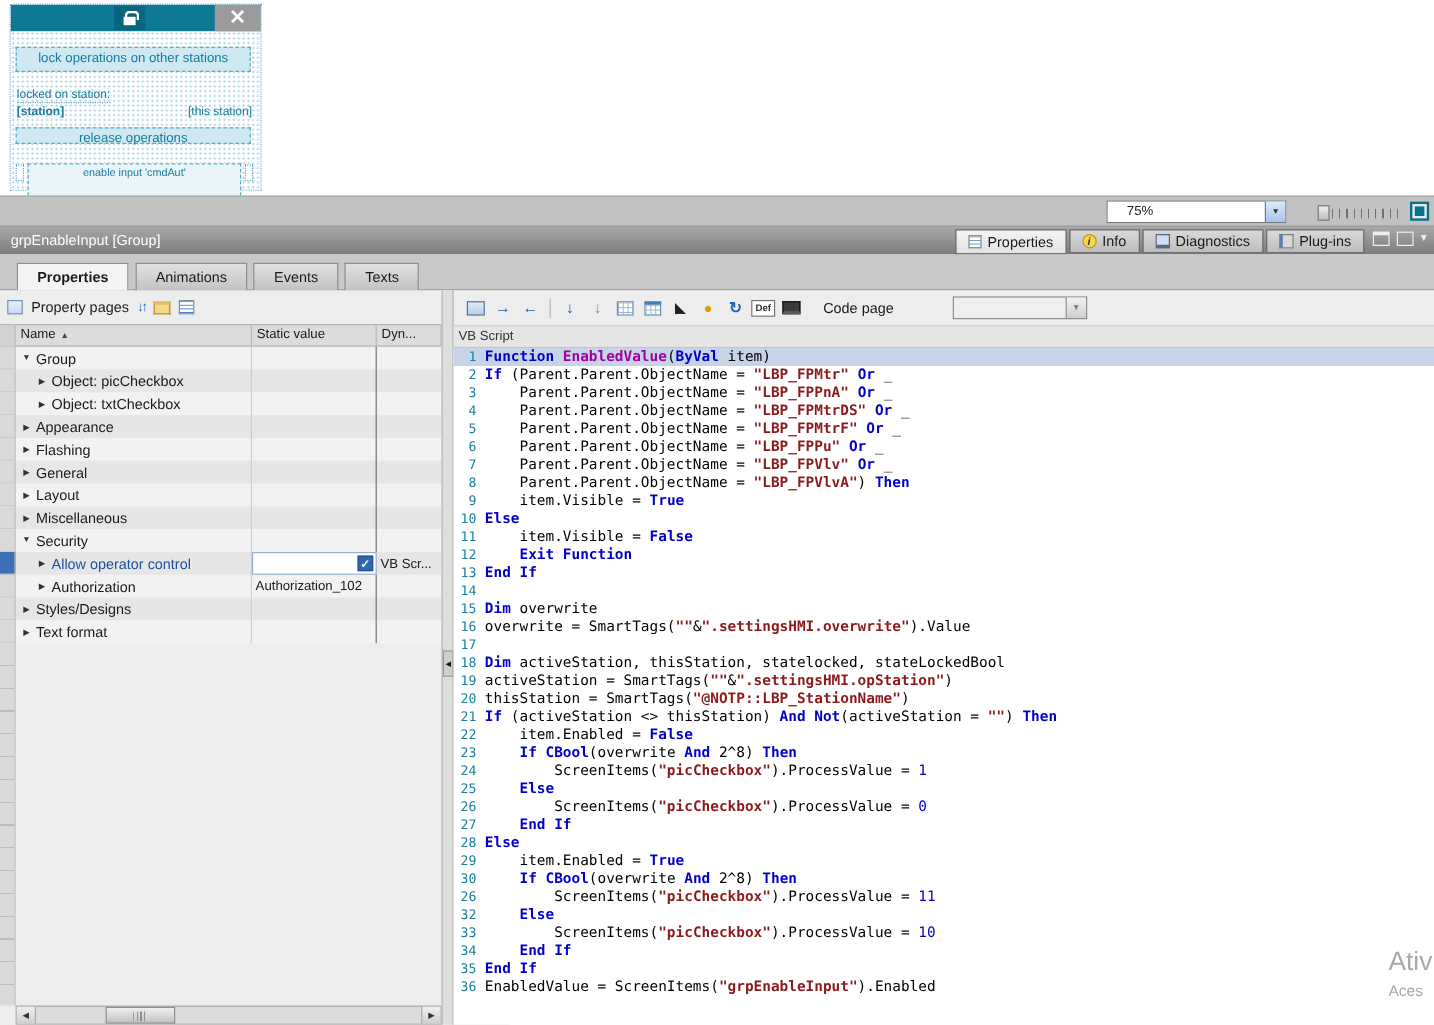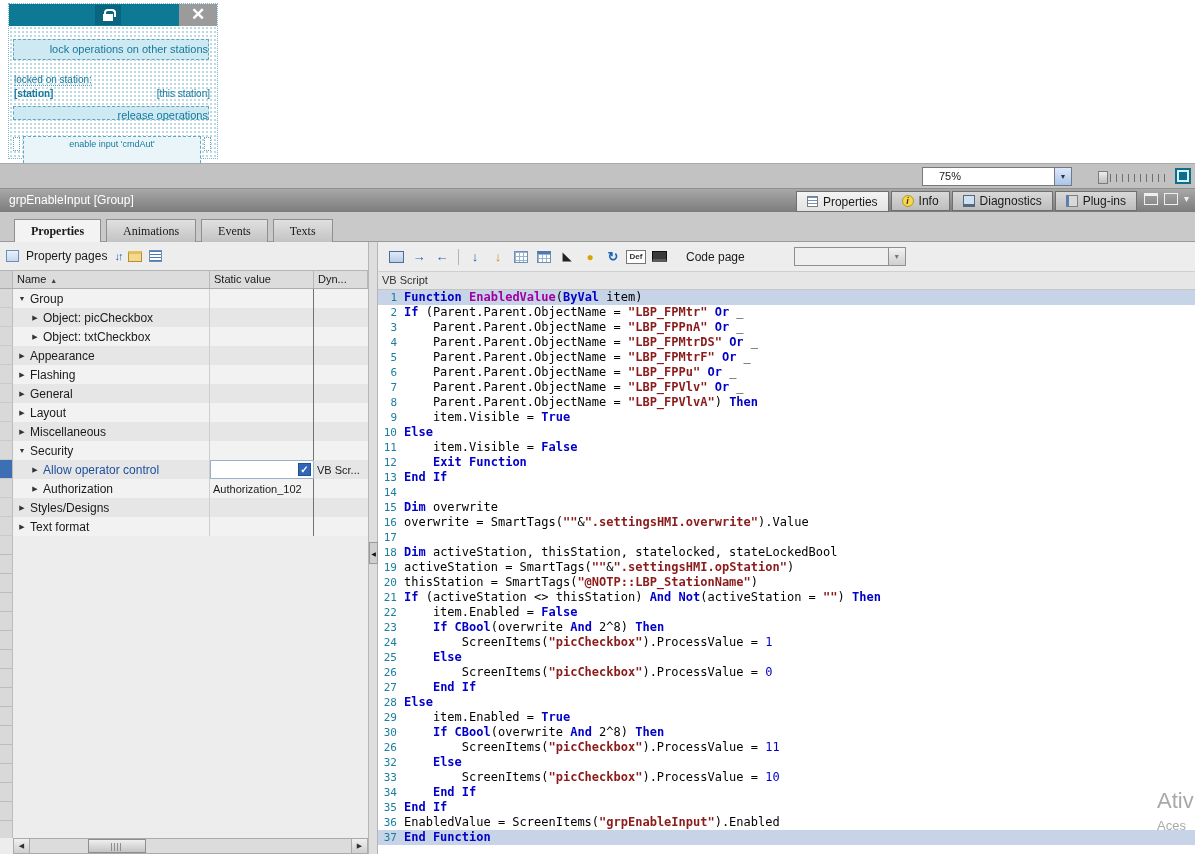--- a/index.html
+++ b/index.html
@@ -8,21 +8,21 @@
 
   
   .canvas { position:absolute; left:0; top:0; width:1195px; height:163px; background:#fff; }
   .widget { position:absolute; left:8px; top:3px; width:210px; height:156px; border:1px dotted #79b4cb; background:#fff; }
   .widget-header { position:relative; height:22px; background:#0e7995; }
   .lock-btn { position:absolute; left:86px; top:1px; width:26px; height:20px; background:#0a657f; display:flex; align-items:center; justify-content:center; }
   .lock-glyph { position:relative; width:10px; height:7px; background:#fff; margin-top:5px; }
   .lock-glyph::before { content:""; position:absolute; left:1px; top:-5px; width:8px; height:6px; border:2px solid #fff; border-bottom:none; border-radius:4px 4px 0 0; }
   .close-btn { position:absolute; right:0; top:0; width:38px; height:22px; background:#9b9b9b; color:#fff; font-size:17px; font-weight:bold; text-align:center; line-height:21px; }
   .widget-body { position:relative; height:132px; background-image:radial-gradient(circle,#bcd9e4 0.8px,transparent 0.9px); background-size:4px 4px; }
-  .w-btn { position:absolute; left:4px; width:196px; background:#cfe9f3; border:1px dashed #5da7c0; color:#15799e; font-size:11px; text-align:right; }
+  .w-btn { position:absolute; left:4px; width:196px; background:#cfe9f3; border:1px dashed #5da7c0; color:#15799e; font-size:11px; text-align:center; }
   .w-btn1 { top:13px; height:21px; line-height:19px; }
   .w-btn2 { top:80px; height:14px; line-height:17px; }
   .w-label { position:absolute; left:5px; top:48px; font-size:10px; color:#15799e; border-bottom:1px dotted #5da7c0; }
   .w-station { position:absolute; top:62px; font-size:10px; color:#15799e; }
   .w-station.l { left:5px; font-weight:bold; }
   .w-station.r { right:7px; }
   .enable-box { position:absolute; left:14px; right:16px; top:110px; height:32px; border:1px dashed #5da7c0; color:#15799e; font-size:9px; text-align:center; line-height:14px; background:#eaf5f9; }
   .mini-sq { position:absolute; top:111px; width:7px; height:14px; border:1px dotted #5da7c0; background:#fff; }
   .mini-sq.l { left:4px; } .mini-sq.r { right:6px; }
 
@@ -46,21 +46,21 @@
   .ic-props { width:11px; height:11px; background:#fff; border:1px solid #7d7d7d; background-image:linear-gradient(#6c94c4 1px,transparent 1px); background-size:3px 3px; }
   .ic-info { width:12px; height:12px; border-radius:50%; background:#f7d84a; border:1px solid #b69a1e; color:#333; font-size:9px; font-weight:bold; font-style:italic; display:flex; align-items:center; justify-content:center; }
   .ic-diag { width:12px; height:12px; background:#cfe0f2; border:1px solid #56687c; border-bottom:3px solid #56687c; }
   .ic-plug { width:12px; height:12px; background:#d8d8d8; border:1px solid #808080; border-left:3px solid #5a7fae; }
   .win-ctrls { position:absolute; right:6px; top:4px; display:flex; gap:6px; align-items:center; }
   .wc { width:14px; height:12px; border:1px solid #efefef; }
   .wc.bar { border-top:3px solid #efefef; }
   .wc-glyph { color:#efefef; font-size:10px; line-height:12px; }
 
   
-  .tab-strip { position:absolute; left:0; top:212px; width:1195px; height:30px; background:#c9c9c9; border-bottom:1px solid #9a9a9a;font-family:Liberation Serif, serif; }
+  .tab-strip { position:absolute; left:0; top:212px; width:1195px; height:30px; background:#c9c9c9; border-bottom:1px solid #9a9a9a; }
   .ed-tab { display:inline-block; height:23px; line-height:22px; margin-top:7px; margin-right:2px; padding:0 16px; border:1px solid #8f8f8f; border-bottom:none; background:linear-gradient(#e0e0e0,#c3c3c3); font-size:12px; vertical-align:bottom; }
   .ed-tab:first-child { margin-left:14px; }
   .ed-tab.active { background:#f3f3f3; font-weight:bold; }
 
   
   .main { position:absolute; left:0; top:242px; width:1195px; height:612px; background:#ededed; }
   .left-panel { position:absolute; left:0; top:0; width:368px; height:612px; }
   .lp-toolbar { position:absolute; left:0; top:0; width:368px; height:28px; display:flex; align-items:center; gap:7px; padding-left:6px; }
   .ic-pp { width:13px; height:12px; background:linear-gradient(#eaf1fa,#c7d9ef); border:1px solid #6d8fb5; }
   .lp-label { font-size:12px; }
@@ -421,21 +421,20 @@
           <div class="cline"><span class="lnum">27</span><span class="ctext"><span class="tk-n">    </span><span class="tk-k">End If</span></span></div>
           <div class="cline"><span class="lnum">28</span><span class="ctext"><span class="tk-k">Else</span></span></div>
           <div class="cline"><span class="lnum">29</span><span class="ctext"><span class="tk-n">    item.Enabled = </span><span class="tk-k">True</span></span></div>
           <div class="cline"><span class="lnum">30</span><span class="ctext"><span class="tk-n">    </span><span class="tk-k">If</span><span class="tk-n"> </span><span class="tk-k">CBool</span><span class="tk-n">(overwrite </span><span class="tk-k">And</span><span class="tk-n"> 2^8) </span><span class="tk-k">Then</span></span></div>
           <div class="cline"><span class="lnum">26</span><span class="ctext"><span class="tk-n">        ScreenItems(</span><span class="tk-s">"picCheckbox"</span><span class="tk-n">).ProcessValue = </span><span class="tk-num">11</span></span></div>
           <div class="cline"><span class="lnum">32</span><span class="ctext"><span class="tk-n">    </span><span class="tk-k">Else</span></span></div>
           <div class="cline"><span class="lnum">33</span><span class="ctext"><span class="tk-n">        ScreenItems(</span><span class="tk-s">"picCheckbox"</span><span class="tk-n">).ProcessValue = </span><span class="tk-num">10</span></span></div>
           <div class="cline"><span class="lnum">34</span><span class="ctext"><span class="tk-n">    </span><span class="tk-k">End If</span></span></div>
           <div class="cline"><span class="lnum">35</span><span class="ctext"><span class="tk-k">End If</span></span></div>
           <div class="cline"><span class="lnum">36</span><span class="ctext"><span class="tk-n">EnabledValue = ScreenItems(</span><span class="tk-s">"grpEnableInput"</span><span class="tk-n">).Enabled</span></span></div>
-          <div class="cline hl"><span class="lnum">37</span><span class="ctext"><span class="tk-k">End Function</span></span></div>
         </div>
     </div>
   </div>
 </div>
 
 <div class="watermark">
   <div class="wm1">Ativ</div>
   <div class="wm2">Aces</div>
 </div>
 

